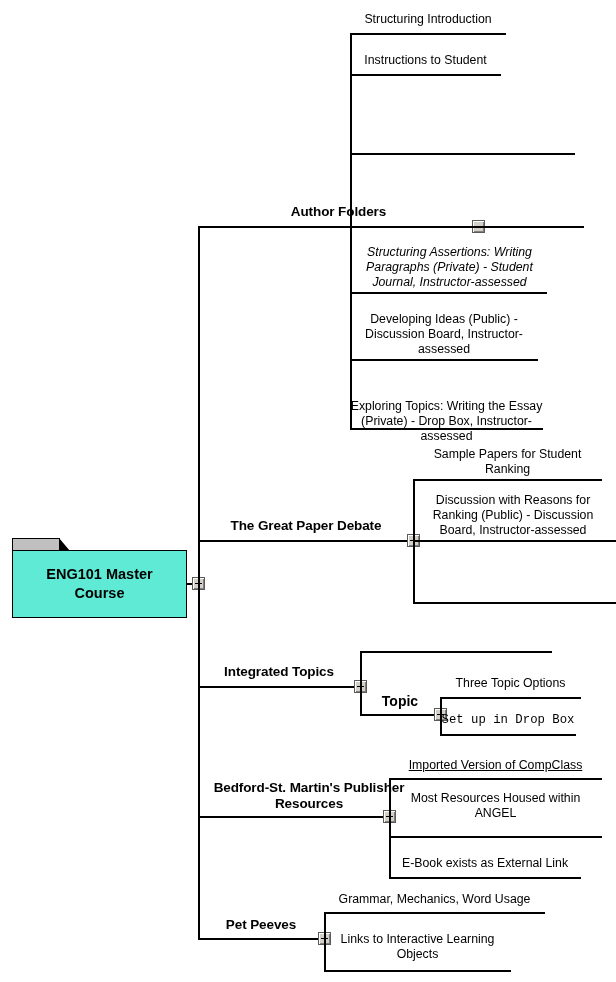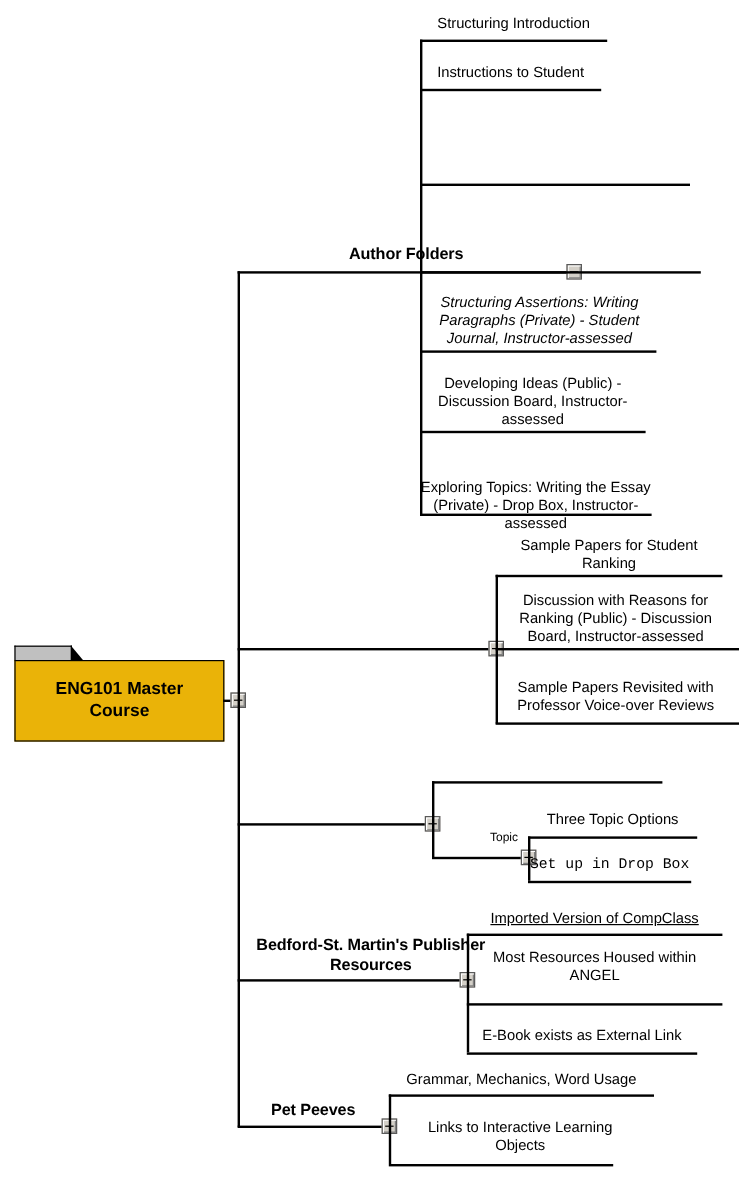--- a/index.html
+++ b/index.html
@@ -9,21 +9,21 @@
     font-family:"Liberation Sans", sans-serif;
     overflow:hidden;
     position:relative;
   }
   #canvas{position:absolute;left:0;top:0;width:616px;height:982px;}
 
   
   .root-node{
     position:absolute;
     box-sizing:border-box;
-    background:#eab308;
+    background:#5eead4;
     border:1px solid #000;
     display:flex;align-items:center;justify-content:center;
     text-align:center;
     font-weight:bold;
     font-size:14.5px;
     color:#000;
     line-height:1.28;
     padding:0 8px;
   }
   .root-tab{
@@ -83,23 +83,22 @@
   .branch-label{
     font-weight:bold;
     font-size:13.5px;
     letter-spacing:-0.1px;
   }
   .leaf-label{
     font-weight:normal;
     font-size:12.3px;
   }
   .sub-label{
-    font-weight:normal;
-    font-size:10px;
-    margin-left:20px;
+    font-weight:bold;
+    font-size:14px;
   }
 </style>
 </head>
 <body>
 
 <div id="canvas">
 
   <div class="root-tab" style="left:12px;top:538px;width:48px;height:13px;">
     <span class="root-tab-inner"></span>
   </div>
@@ -129,34 +128,35 @@
   <div class="hline" style="left:350px;top:292px;width:197px;"></div>
   <div class="node-label leaf-label" style="left:352px;top:245px;width:195px;font-style:italic;">Structuring Assertions:  Writing Paragraphs (Private) - Student Journal, Instructor-assessed</div>
 
   <div class="hline" style="left:350px;top:359px;width:188px;"></div>
   <div class="node-label leaf-label" style="left:350px;top:312px;width:188px;">Developing Ideas (Public) - Discussion Board, Instructor-assessed</div>
 
   <div class="hline" style="left:350px;top:428px;width:193px;"></div>
   <div class="node-label leaf-label" style="left:350px;top:380px;width:193px;margin-top:19px;">Exploring Topics:  Writing the Essay (Private) - Drop Box, Instructor-assessed</div>
 
   <div class="hline" style="left:198px;top:540px;width:216px;"></div>
+  <div class="node-label branch-label" style="left:198px;top:518px;width:216px;">The Great Paper Debate</div>
   <div class="toggle" style="left:407px;top:534px;"></div>
 
   <div class="vline" style="left:413px;top:479px;height:124px;"></div>
 
   <div class="hline" style="left:413px;top:479px;width:189px;"></div>
   <div class="node-label leaf-label" style="left:413px;top:447px;width:189px;">Sample Papers for Student Ranking</div>
 
   <div class="hline" style="left:413px;top:540px;width:203px;"></div>
   <div class="node-label leaf-label" style="left:413px;top:493px;width:200px;">Discussion with Reasons for Ranking (Public) - Discussion Board, Instructor-assessed</div>
 
   <div class="hline" style="left:413px;top:602px;width:203px;"></div>
-  <div class="node-label leaf-label" style="left:413px;top:566px;width:200px;">Sample Papers Revisited with Professor Voice-over Reviews</div>
 
   <div class="hline" style="left:198px;top:686px;width:162px;"></div>
+  <div class="node-label branch-label" style="left:198px;top:664px;width:162px;">Integrated Topics</div>
   <div class="toggle" style="left:354px;top:680px;"></div>
 
   <div class="vline" style="left:360px;top:651px;height:64px;"></div>
 
   <div class="hline" style="left:360px;top:651px;width:192px;"></div>
 
   <div class="hline" style="left:360px;top:714px;width:80px;"></div>
   <div class="node-label sub-label" style="left:360px;top:693px;width:80px;">Topic</div>
   <div class="toggle" style="left:434px;top:708px;"></div>
 
@@ -186,15 +186,15 @@
   <div class="hline" style="left:198px;top:938px;width:126px;"></div>
   <div class="node-label branch-label" style="left:198px;top:917px;width:126px;">Pet Peeves</div>
   <div class="toggle" style="left:318px;top:932px;"></div>
 
   <div class="vline" style="left:324px;top:912px;height:58px;"></div>
 
   <div class="hline" style="left:324px;top:912px;width:221px;"></div>
   <div class="node-label leaf-label" style="left:324px;top:892px;width:221px;">Grammar, Mechanics, Word Usage</div>
 
   <div class="hline" style="left:324px;top:970px;width:187px;"></div>
-  <div class="node-label leaf-label" style="left:340px;top:932px;width:187px;">Links to Interactive Learning Objects</div>
+  <div class="node-label leaf-label" style="left:324px;top:932px;width:187px;">Links to Interactive Learning Objects</div>
 
 </div>
 
 </body></html>

